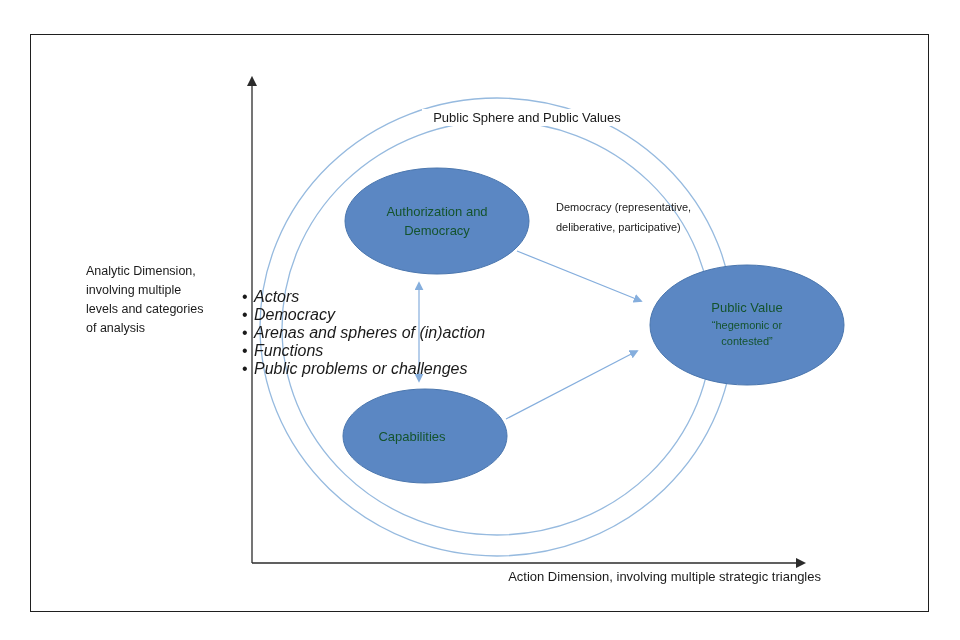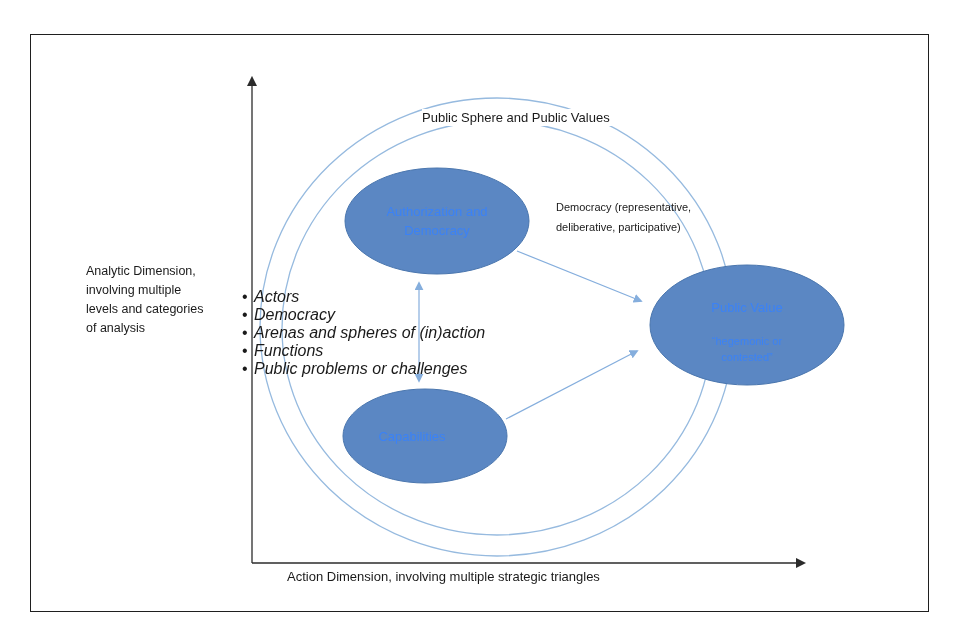--- a/index.html
+++ b/index.html
@@ -20,35 +20,35 @@
     border:1.5px solid #1f1f1f;background:transparent;
   }
   svg.canvas{position:absolute;left:0;top:0;width:960px;height:640px}
   .sphere{fill:none;stroke:var(--sphere-outline);stroke-width:1.3}
   .node{fill:var(--node-fill);stroke:var(--node-stroke);stroke-width:1}
   .axis{stroke:var(--axis-color);stroke-width:1.3;fill:none}
   .conn{stroke:var(--arrow-blue);stroke-width:1.2;fill:none}
 
   .label{position:absolute}
   .outer-label{
-    left:422px;top:109px;width:210px;text-align:left;
+    left:422px;top:109px;width:210px;text-align:center;
     font-size:13px;background:#fff;padding:1px 0;
   }
   .democracy{left:556px;top:197px;font-size:11px;line-height:20px}
-  .node-text{position:absolute;color:#3b82f6;text-align:center}
+  .node-text{position:absolute;color:#14532d;text-align:center}
   .auth-text{left:347px;top:202px;width:180px;font-size:13px;line-height:19px}
   .cap-text{left:332px;top:427px;width:160px;font-size:13px;line-height:19px}
   .pv-text{left:657px;top:299px;width:180px}
   .pv-title{font-size:13px;line-height:18px}
-  .pv-sub{font-size:11px;line-height:16px;width:100px;margin:16px auto}
+  .pv-sub{font-size:11px;line-height:16px;width:100px;margin:0 auto}
   .bullets{left:240px;top:288px;font-size:16px;font-style:italic;line-height:18px}
   .bullet{padding-left:14px;position:relative;white-space:nowrap}
   .bullet::before{content:"•";position:absolute;left:2px;font-style:normal}
   .y-label{left:86px;top:262px;width:160px;text-align:left;font-size:12.5px;line-height:19px}
-  .x-label{left:287px;top:569px;width:520px;text-align:left;font-size:13px}
+  .x-label{left:301px;top:569px;width:520px;text-align:right;font-size:13px}
 </style>
 </head>
 <body>
 
 <div class="page">
 
   <div class="frame"></div>
 
   <svg class="canvas" viewBox="0 0 960 640" aria-hidden="true">
     <defs>

